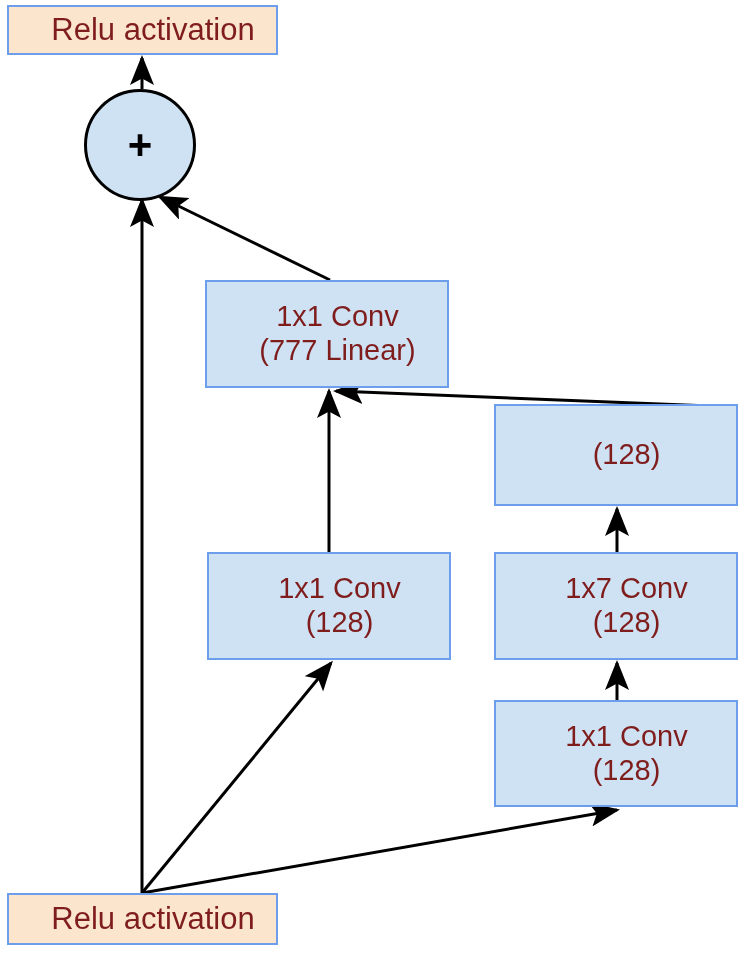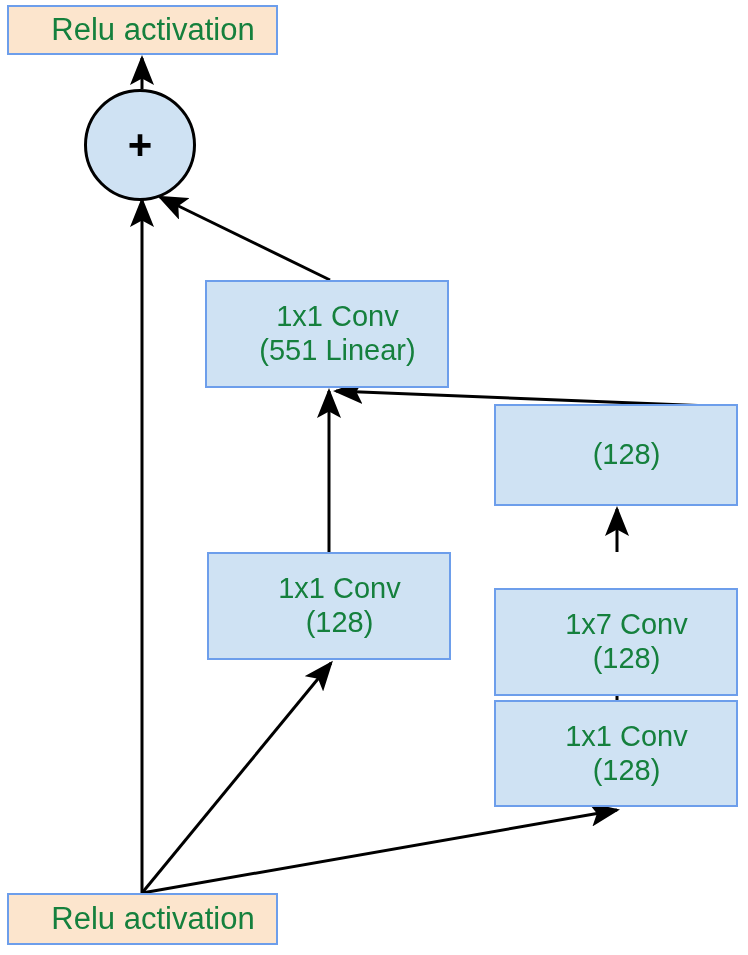--- a/index.html
+++ b/index.html
@@ -32,21 +32,21 @@
   }
   .node {
     position: absolute;
     box-sizing: border-box;
     display: flex;
     flex-direction: column;
     align-items: center;
     justify-content: center;
     text-align: center;
     line-height: 1.16;
-    color: #15803d;
+    color: #7f1d1d;
     white-space: pre;
     padding-left: 21px;
   }
   .node.blue {
     background: #cfe2f3;
     border: 2px solid #6d9eeb;
     font-size: 29px;
   }
   .node.orange {
     background: #fce5cd;
@@ -98,33 +98,33 @@
   <div class="node orange" style="left: 7px; top: 5px; width: 271px; height: 50px;">
     <span class="line1">Relu activation</span>
   </div>
 
   <div class="sum-node" style="left: 84px; top: 89px; width: 112px; height: 112px;">
     <span>+</span>
   </div>
 
   <div class="node blue" style="left: 205px; top: 280px; width: 244px; height: 108px;">
     <span class="line1">1x1 Conv</span>
-    <span class="line2">(551 Linear)</span>
+    <span class="line2">(777 Linear)</span>
   </div>
 
   <div class="node blue" style="left: 494px; top: 404px; width: 244px; height: 102px;">
     <span class="line2">(128)</span>
   </div>
 
   <div class="node blue" style="left: 207px; top: 552px; width: 244px; height: 108px;">
     <span class="line1">1x1 Conv</span>
     <span class="line2">(128)</span>
   </div>
 
-  <div class="node blue" style="left: 494px; top: 552px; width: 244px; height: 108px; margin-top: 36px;">
+  <div class="node blue" style="left: 494px; top: 552px; width: 244px; height: 108px;">
     <span class="line1">1x7 Conv</span>
     <span class="line2">(128)</span>
   </div>
 
   <div class="node blue" style="left: 494px; top: 700px; width: 244px; height: 107px;">
     <span class="line1">1x1 Conv</span>
     <span class="line2">(128)</span>
   </div>
 
   <div class="node orange" style="left: 7px; top: 893px; width: 271px; height: 52px;">

